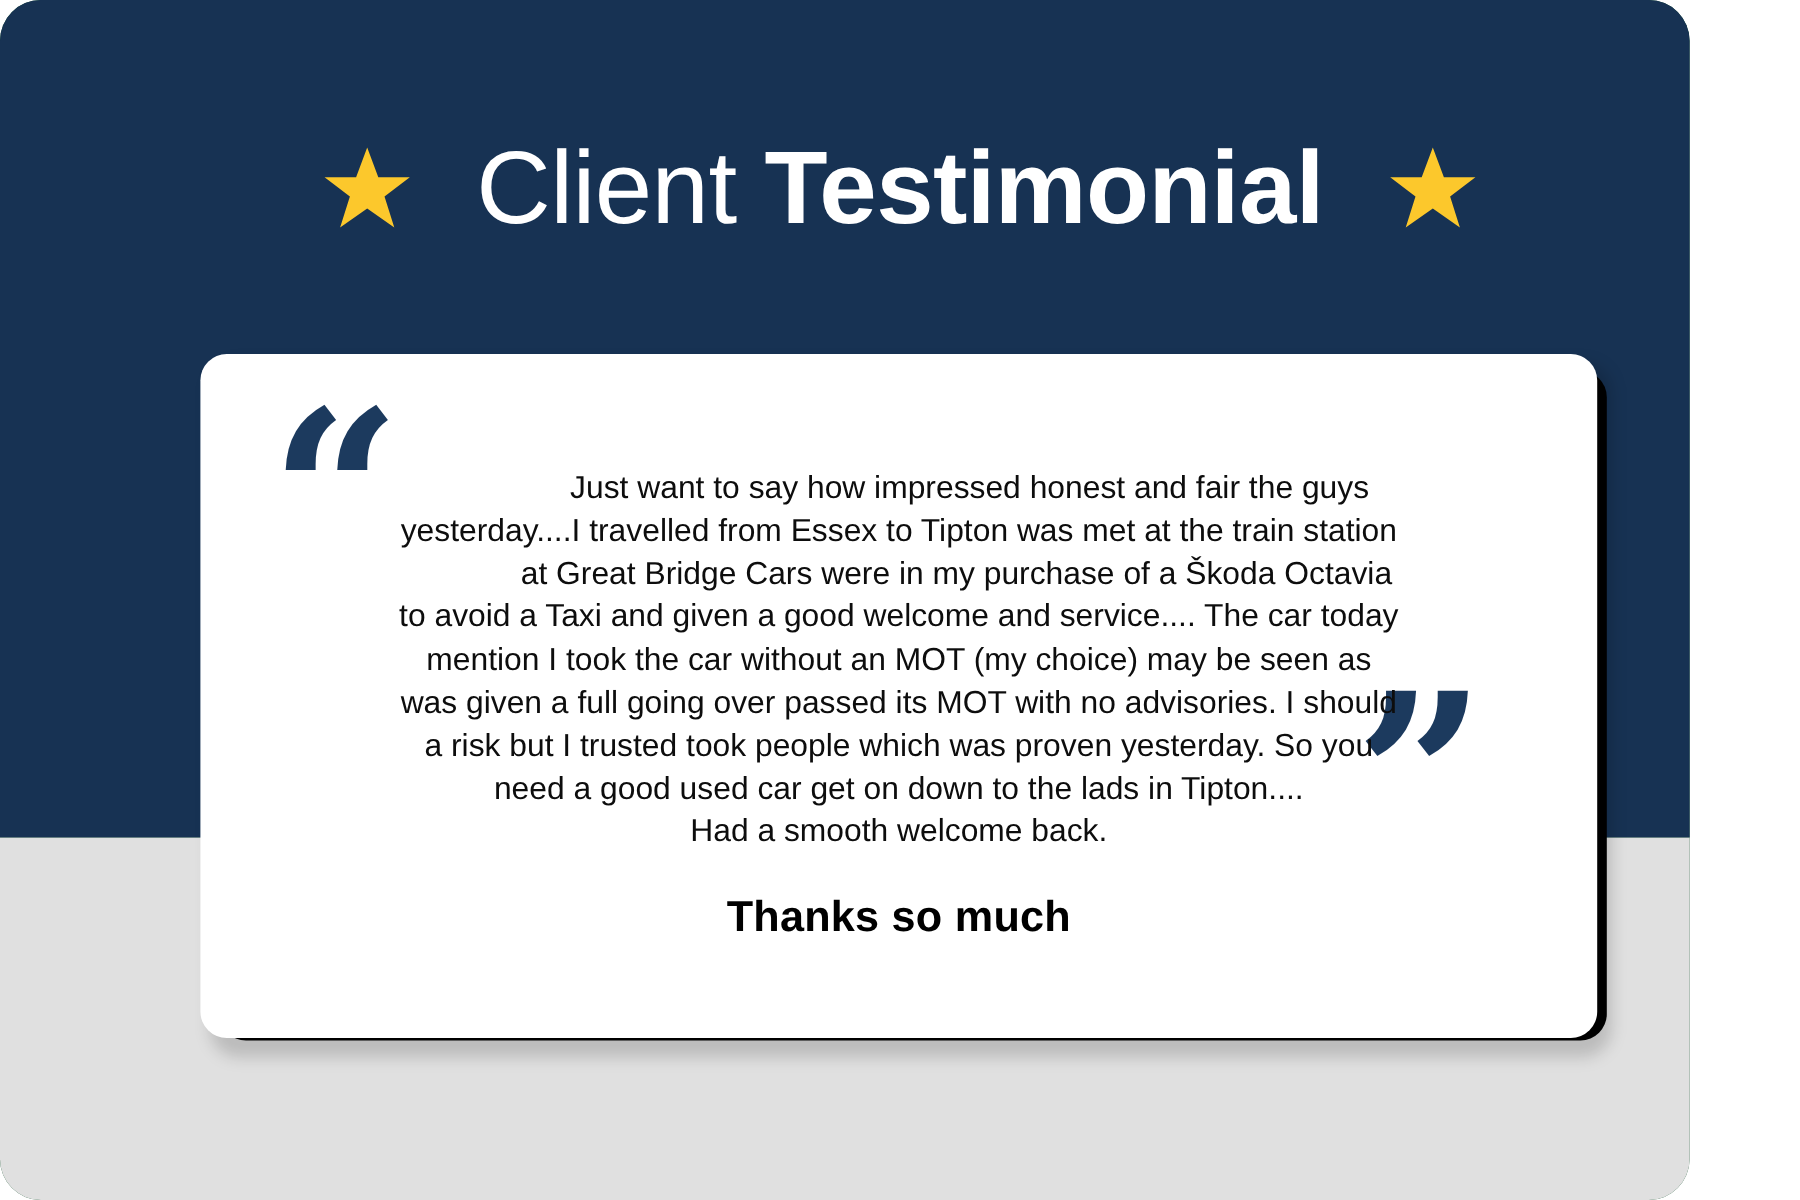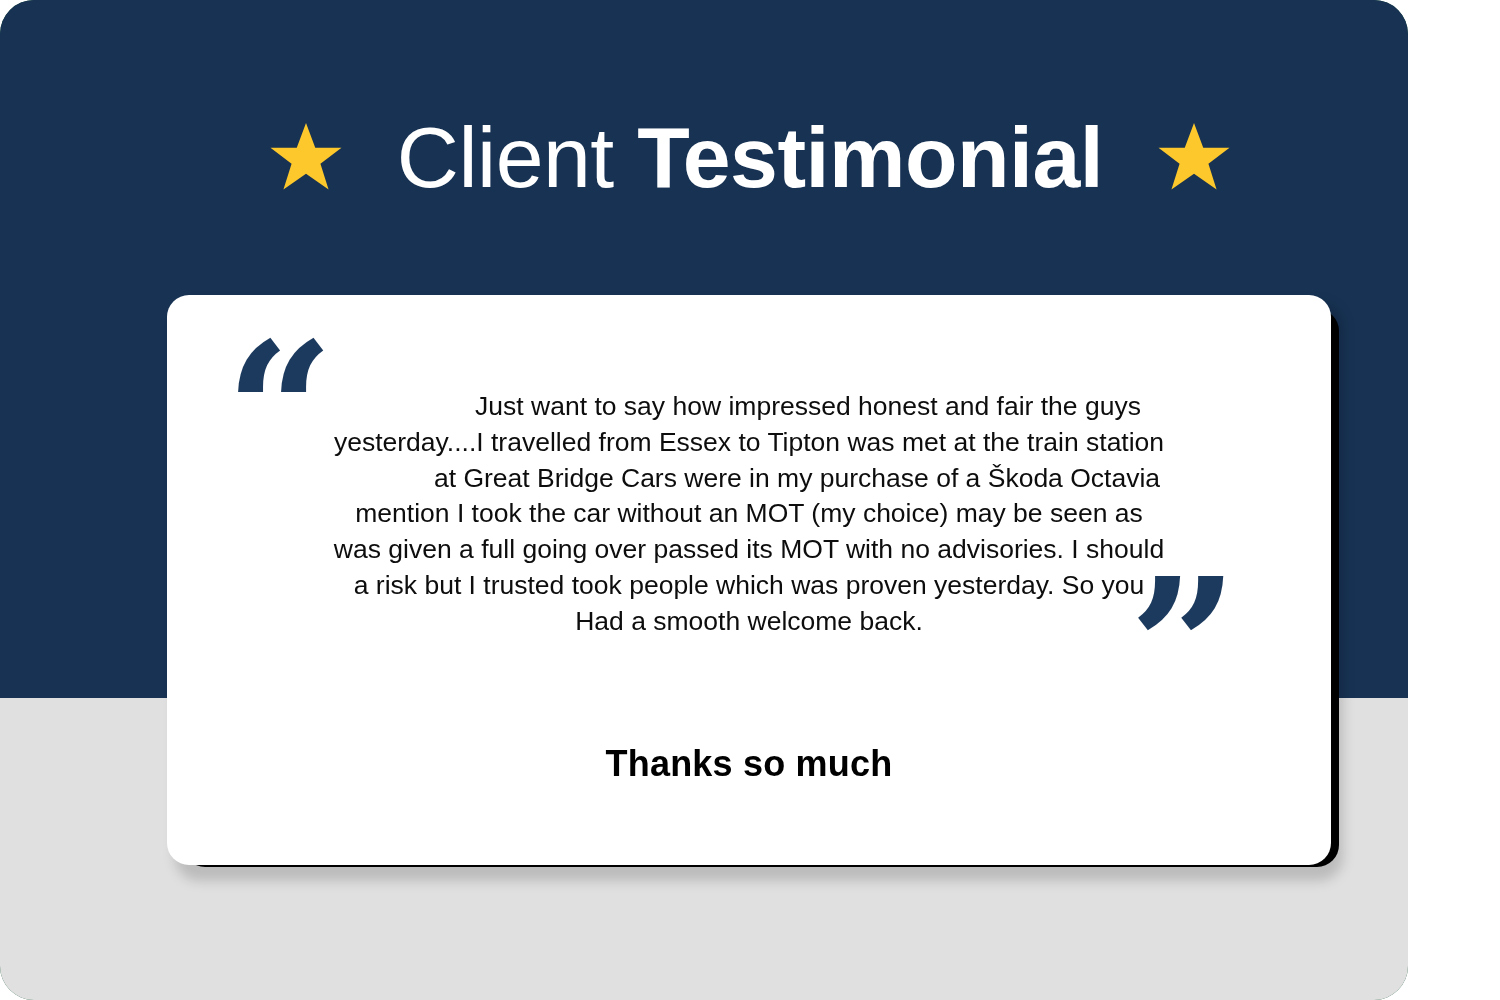--- a/index.html
+++ b/index.html
@@ -188,23 +188,25 @@
   <div class="card">
     <div class="quote-body">
 
       <span class="quote-mark quote-open">“</span>
       <span class="quote-mark quote-close">”</span>
 
       <div class="quote-text">
         <span class="ln ln-indent">Just want to say how impressed honest and fair the guys</span>
         <span class="ln">yesterday....I travelled from Essex to Tipton was met at the train station</span>
         <span class="ln ln-indent2">at Great Bridge Cars were in my purchase of a Škoda Octavia</span>
+        <span class="ln">to avoid a Taxi and given a good welcome and service.... The car today</span>
         <span class="ln">mention I took the car without an MOT (my choice) may be seen as</span>
         <span class="ln">was given a full going over passed its MOT with no advisories. I should</span>
         <span class="ln">a risk but I trusted took people which was proven yesterday. So you</span>
+        <span class="ln">need a good used car get on down to the lads in Tipton....</span>
         <span class="ln">Had a smooth welcome back.</span>
       </div>
 
       <div class="signoff">Thanks so much</div>
 
     </div>
   </div>
 
 </div>
 

